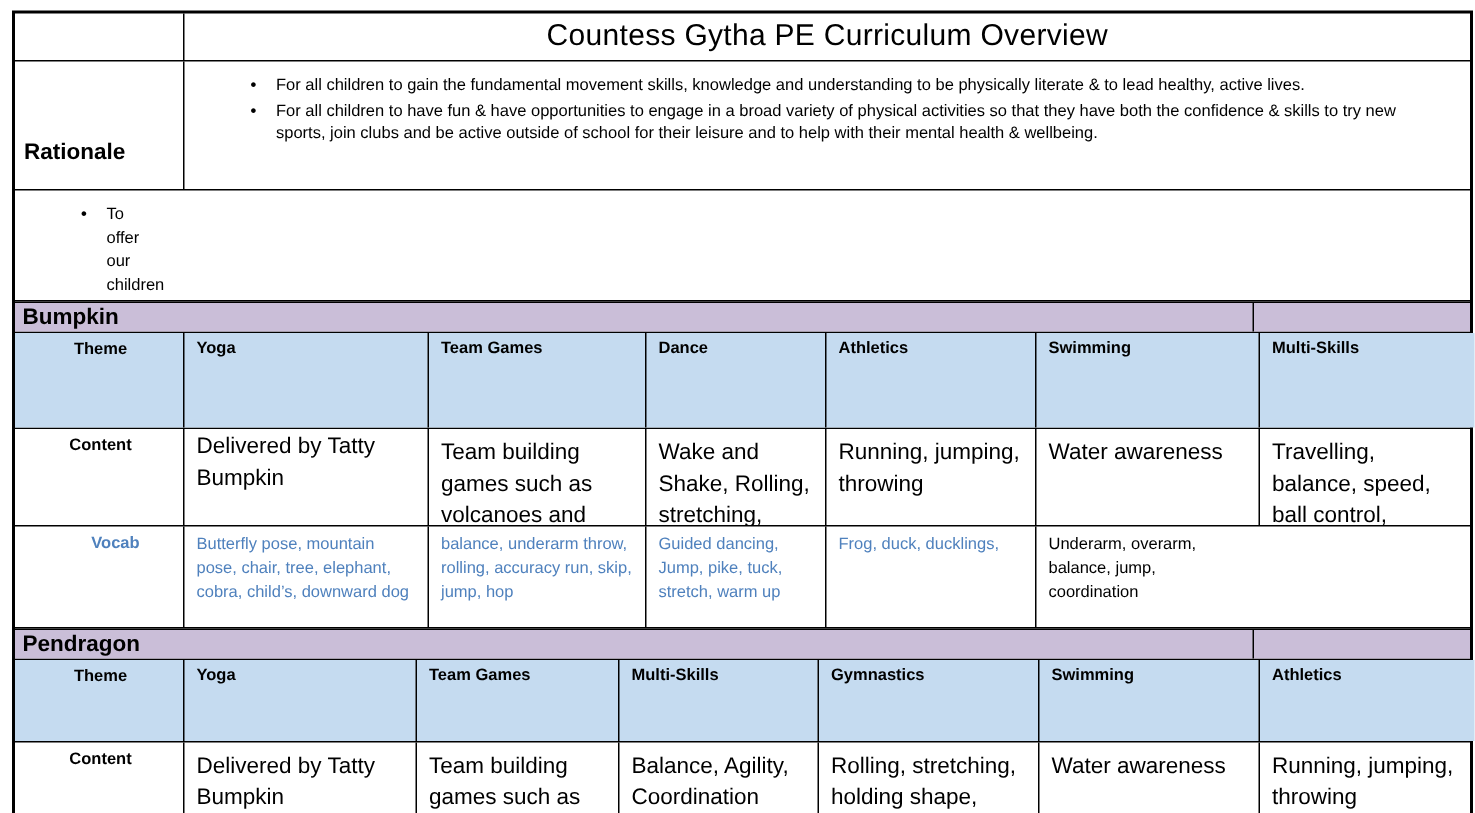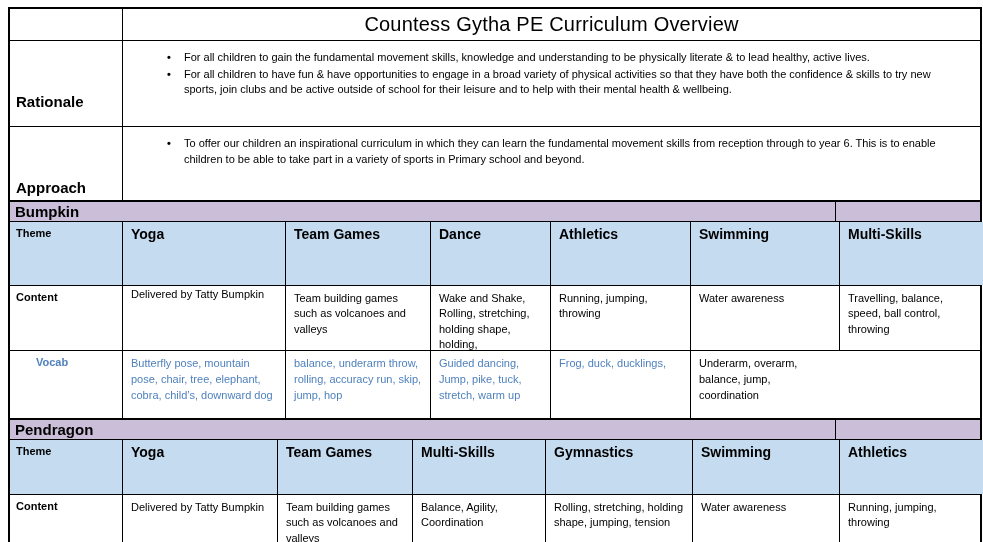--- a/index.html
+++ b/index.html
@@ -38,23 +38,23 @@
   .r-content2  { height: 62px; }
 
   .title-cell {
     display: flex; align-items: center; justify-content: center;
     font-size: 20px; letter-spacing: .2px; padding: 0;
   }
   .side-label { font-size: 15px; font-weight: bold; padding: 8px 4px 0 6px; margin-top: 44px; }
   .band-cell  { background: var(--purple); display: flex; align-items: center;
                 font-size: 15px; font-weight: bold; padding: 0 0 0 5px; }
   .blue-bg    { background: var(--blue); }
-  .hdr        { font-size: 14px; font-weight: bold; padding-top: 4px; }
-  .small-lbl  { font-size: 11px; font-weight: bold; padding: 5px 4px 0 6px; }
-  .body-txt   { font-size: 11px; line-height: 1.4; }
+  .hdr        { font-size: 11px; font-weight: bold; padding-top: 4px; }
+  .small-lbl  { font-size: 11px; font-weight: bold; padding: 5px 4px 0 6px; text-align: center; }
+  .body-txt   { font-size: 15px; line-height: 1.4; }
   .tight-top  { padding-top: 1px; }
   .vocab-txt  { font-size: 11px; line-height: 1.45; white-space: pre-line; }
   .vocab-blue { color: var(--vocabblue); }
   .vocab-lbl  { color: var(--vocabblue); margin-left: 20px; }
 
   ul.bullets { margin: 4px 0 0 0; padding: 0 10px 0 36px; list-style: none; }
   ul.bullets li {
     position: relative; padding-left: 17px; margin-bottom: 1px;
     font-size: 11px; font-weight: normal; line-height: 1.42;
   }
@@ -78,21 +78,20 @@
       <div class="cell side-label">Rationale</div>
       <div class="cell">
         <ul class="bullets">
           <li>For all children to gain the fundamental movement skills, knowledge and understanding to be physically literate &amp; to lead healthy, active lives.</li>
           <li>For all children to have fun &amp; have opportunities to engage in a broad variety of physical activities so that they have both the confidence &amp; skills to try new sports, join clubs and be active outside of school for their leisure and to help with their mental health &amp; wellbeing.</li>
         </ul>
       </div>
     </div>
 
     <div class="row grid-top r-approach">
-      <div class="cell side-label">Approach</div>
       <div class="cell">
         <ul class="bullets">
           <li>To offer our children an inspirational curriculum in which they can learn the fundamental movement skills from reception through to year 6. This is to enable children to be able to take part in a variety of sports in Primary school and beyond.</li>
         </ul>
       </div>
     </div>
 
     <div class="row grid-band r-band">
       <div class="cell band-cell">Bumpkin</div>
       <div class="cell band-cell"></div>

